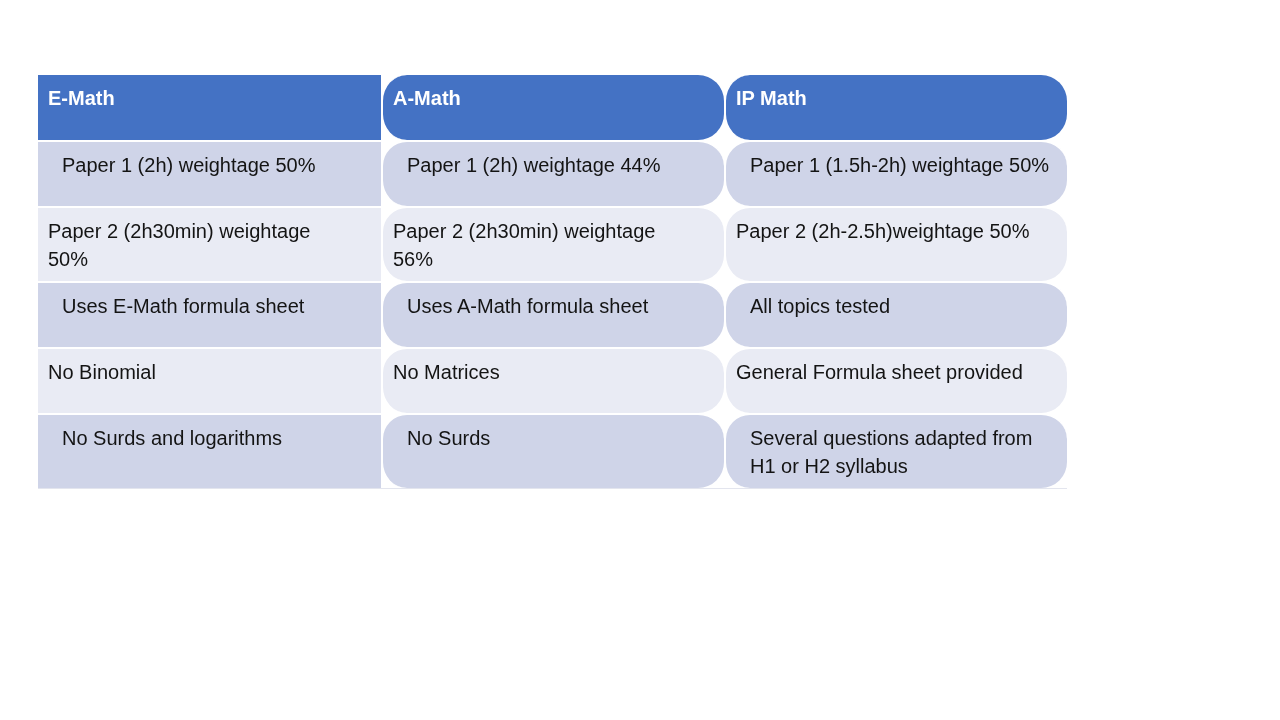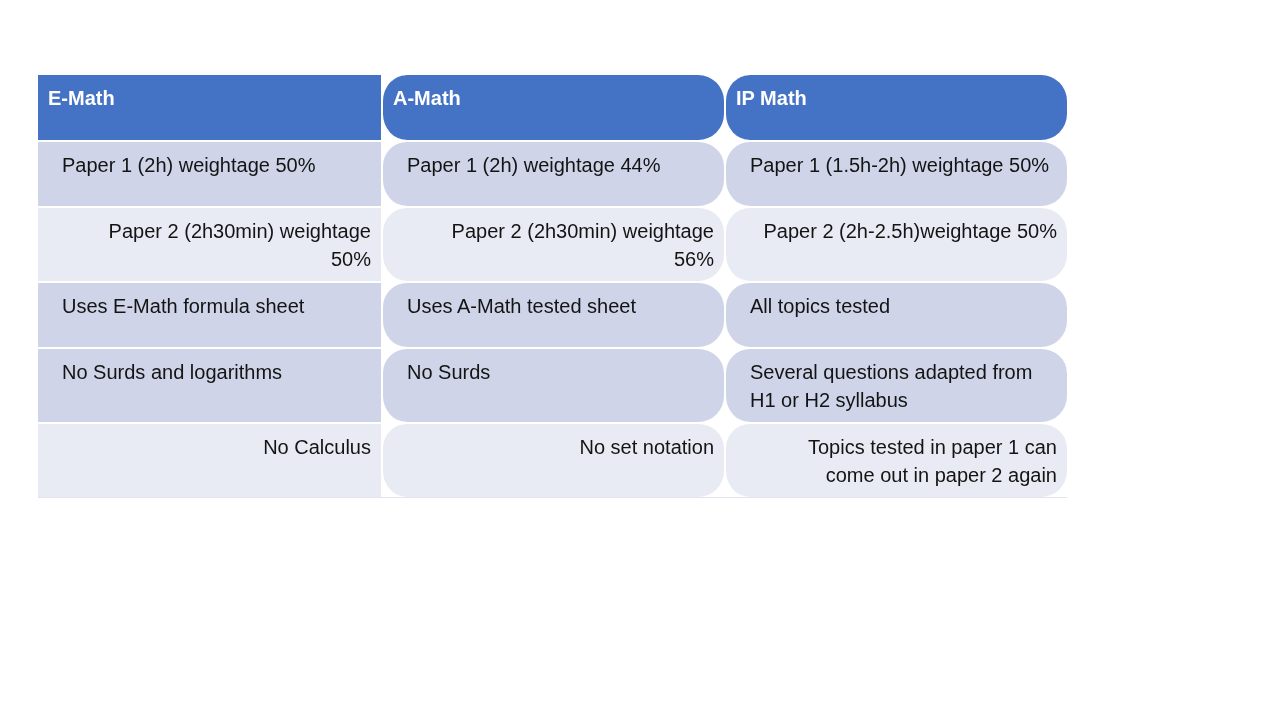--- a/index.html
+++ b/index.html
@@ -42,21 +42,21 @@
   }
   td{
     color:var(--body-text);
     font-size:20px;
     line-height:28px;
     height:66px;
   }
   th + th, td + td{border-left:2px solid var(--divider);border-radius:26px;}
   tbody tr td{border-top:2px solid var(--divider);}
   tbody tr.band-dark td{background:var(--band-dark);padding-left:24px;}
-  tbody tr.band-light td{background:var(--band-light);text-align:right;}
+  tbody tr.band-light td{background:var(--band-light);}
 </style>
 </head>
 <body>
 
 <div class="slide">
   <table class="cmp">
     <colgroup>
         <col>
         <col>
         <col>
@@ -76,30 +76,29 @@
       </tr>
       <tr class="band-light">
         <td>Paper 2 (2h30min) weightage
 50%</td>
         <td>Paper 2 (2h30min) weightage
 56%</td>
         <td>Paper 2 (2h-2.5h)weightage 50%</td>
       </tr>
       <tr class="band-dark">
         <td>Uses E-Math formula sheet</td>
-        <td>Uses A-Math tested sheet</td>
+        <td>Uses A-Math formula sheet</td>
         <td>All topics tested</td>
+      </tr>
+      <tr class="band-light">
+        <td>No Binomial</td>
+        <td>No Matrices</td>
+        <td>General Formula sheet provided</td>
       </tr>
       <tr class="band-dark">
         <td>No Surds and logarithms</td>
         <td>No Surds</td>
         <td>Several questions adapted from
 H1 or H2 syllabus</td>
       </tr>
-      <tr class="band-light">
-        <td>No Calculus</td>
-        <td>No set notation</td>
-        <td>Topics tested in paper 1 can
-come out in paper 2 again</td>
-      </tr>
     </tbody>
   </table>
 </div>
 
 </body></html>

